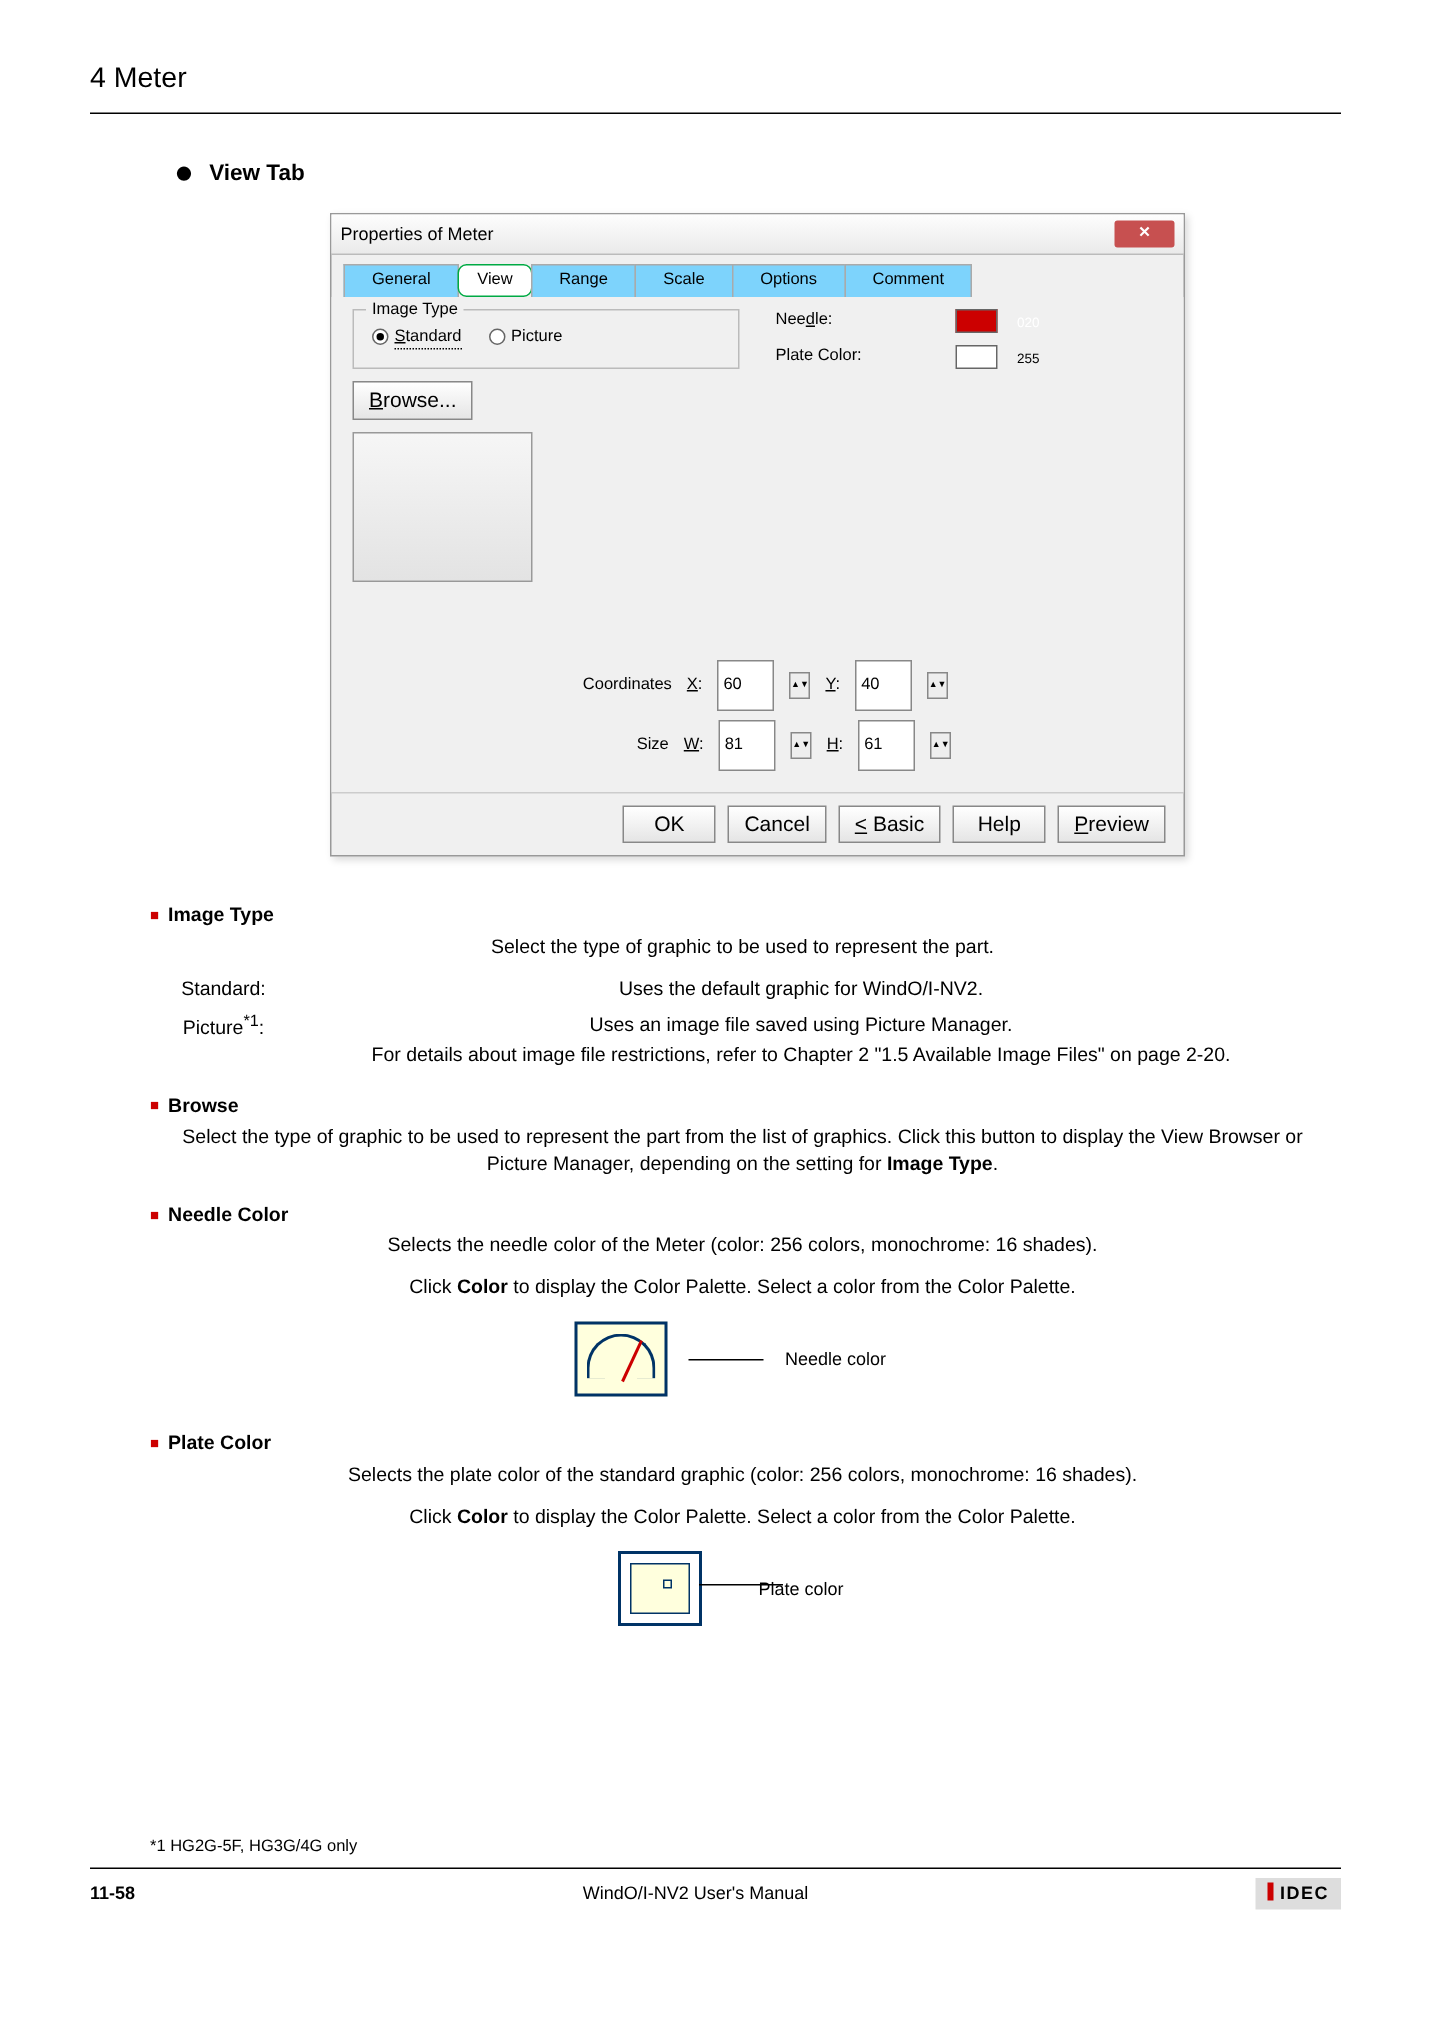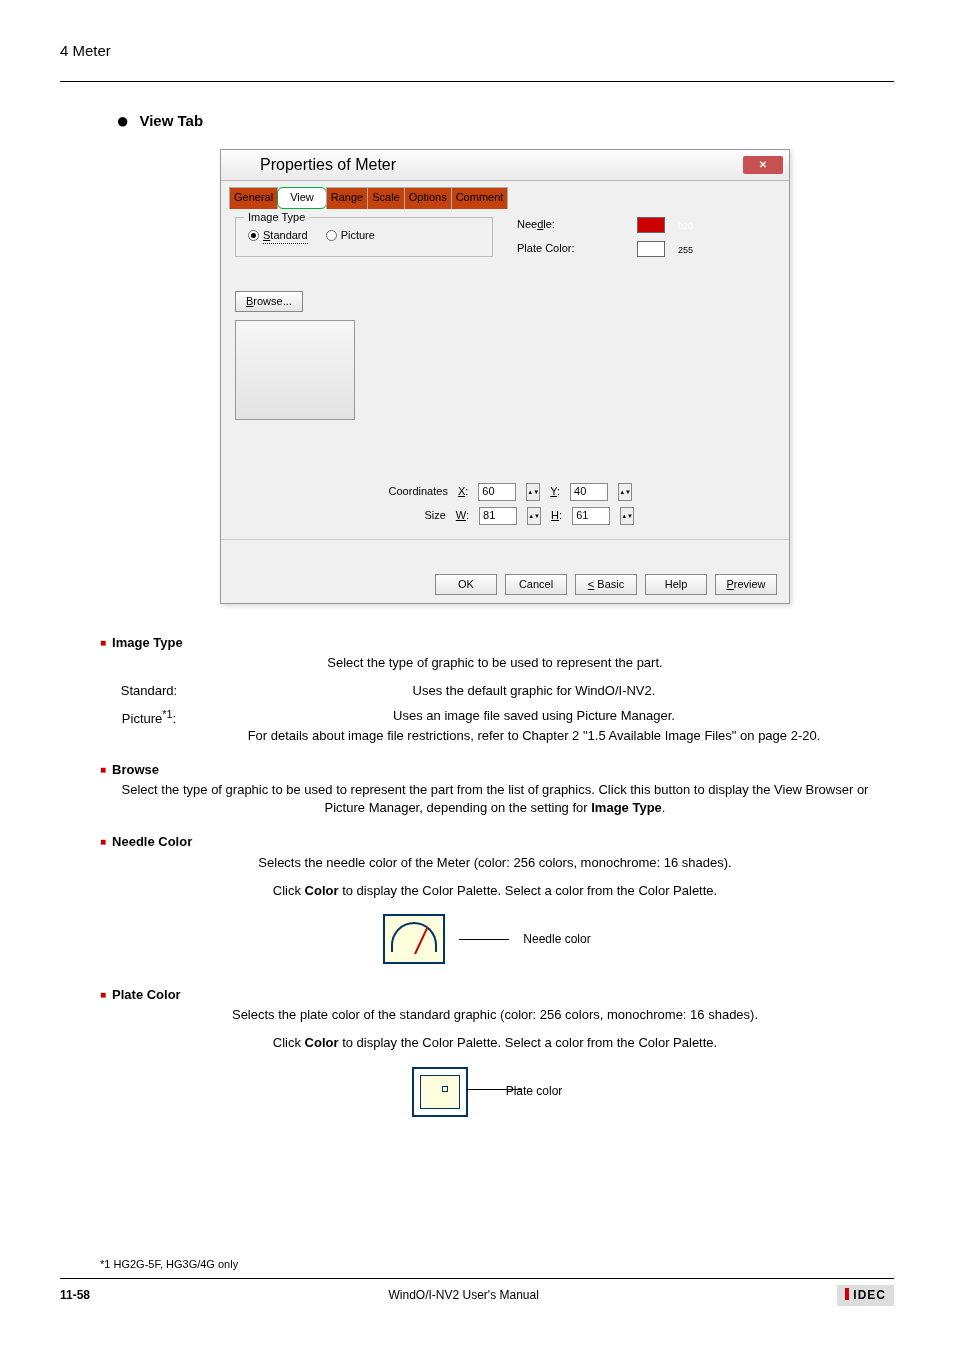--- a/index.html
+++ b/index.html
@@ -6,50 +6,50 @@
   body {
     font-family: Arial, Helvetica, sans-serif;
     background: #fff;
     width: 954px;
     margin: 0 auto;
     color: #000;
     font-size: 13px;
     line-height: 1.4;
   }
   .page { padding: 40px 60px 20px 60px; }
-  .chapter-head { font-size: 15px; margin-bottom: 20px; }
+  .chapter-head { font-size: 19px; margin-bottom: 8px; }
   .hr { border-top: 1px solid #000; margin-bottom: 24px; }
   .tab-heading { margin-left: 56px; font-size: 15px; font-weight: bold; margin-bottom: 12px; }
   .tab-heading .bullet { font-size: 22px; vertical-align: -2px; margin-right: 6px; }
 
   
   .dialog-wrap { margin-left: 160px; margin-bottom: 30px; }
   .dialog {
     width: 570px; border: 1px solid #999;
     background: #f0f0f0;
     font-size: 11px;
     color: #000;
     box-shadow: 2px 2px 5px rgba(0,0,0,0.15);
   }
   .titlebar {
     background: linear-gradient(#fdfdfd,#eaeaea);
     border-bottom: 1px solid #bbb;
     padding: 4px 6px;
     display: flex; justify-content: space-between; align-items: center;
   }
-  .title-text { font-size: 16px; margin-left: 33px; }
+  .title-text { font-size: 12px; }
   .closebtn {
     background: #c75050; color: #fff; width: 40px; height: 18px;
     display: flex; align-items: center; justify-content: center;
     font-size: 10px; font-weight: bold; border-radius: 2px;
   }
   .tabs-row { display: flex; padding: 6px 8px 0 8px; gap: 0; }
   .tab {
     border: 1px solid #aaa; border-bottom: none;
-    padding: 2px 4px; background: #c2410c;
+    padding: 2px 18px; background: #7dd3fc;
     font-size: 11px; margin-right: -1px;
   }
   .tab.active {
     background: #fff; border: 1.5px solid #0a4;
     border-radius: 6px; padding: 2px 12px;
     color: #000;
   }
   .dialog-body {
     background: #f0f0f0;
     padding: 8px 14px 14px 14px;
@@ -71,21 +71,21 @@
   }
   .radio-row { display: flex; gap: 18px; align-items: center; }
   .radio { display: flex; align-items: center; gap: 4px; }
   .radio .dot { width: 11px; height: 11px; border: 1px solid #666; border-radius: 50%; background: #fff; display:flex; align-items:center; justify-content:center;}
   .radio.selected .dot::after { content:""; width:5px; height:5px; background:#000; border-radius:50%; display:block;}
   .radio.selected .lbl { border-bottom: 1px dotted #000; }
   .underl { text-decoration: underline; }
 
   .btn {
     border: 1px solid #888; background: linear-gradient(#fff,#e5e5e5);
-    padding: 2px 10px; font-size: 11px; display:inline-block;margin-top:26px;
+    padding: 2px 10px; font-size: 14px; display:inline-block;
   }
   .preview-box {
     width: 120px; height: 100px; border: 1px solid #999;
     background: linear-gradient(#f6f6f6,#e3e3e3);
     margin-top: 8px;
   }
 
   .field-row { display:flex; align-items:center; gap:10px; margin-bottom:8px; }
   .field-label { width: 110px; }
   .chip {
@@ -94,21 +94,21 @@
   .chip.red { background:#c00; color:#fff; }
   .chip.white { background:#fff; color:#000; }
   .chip.green { background:#0a0; color:#fff; }
   .chip.black { background:#000; color:#fff; }
   .chip.darkblack { background:#000; width:30px; height:18px; }
   .chip-text { font-size:9px; text-align:center; line-height:16px; display:block;margin-left:40px;}
 
   .coords-row { display:flex; align-items:center; gap:10px; justify-content:center; margin-top: 6px;}
   .coords-lbl { width: 70px; text-align:right; }
   .num-input {
-    border: 1px solid #888; width: 38px; height: 18px; background:#fff;
+    border: 1px solid #888; width: 38px; height: 34px; background:#fff;
     font-size: 11px; padding: 0 3px; display:inline-flex; align-items:center;
   }
   .spin { width: 14px; height: 18px; border:1px solid #888; background:#eee;
     display:inline-flex; flex-direction:column; font-size:6px; line-height:8px; align-items:center; justify-content:center;}
 
   .dialog-footer {
     border-top: 1px solid #ccc; padding: 8px 12px;
     display: flex; justify-content: flex-end; gap: 8px;
   }
   .dialog-footer .btn { min-width: 62px; text-align:center; }

